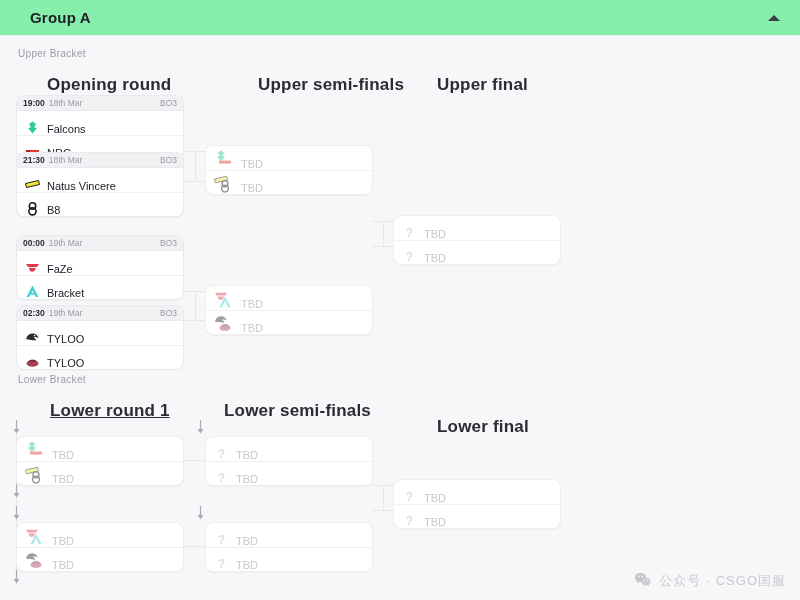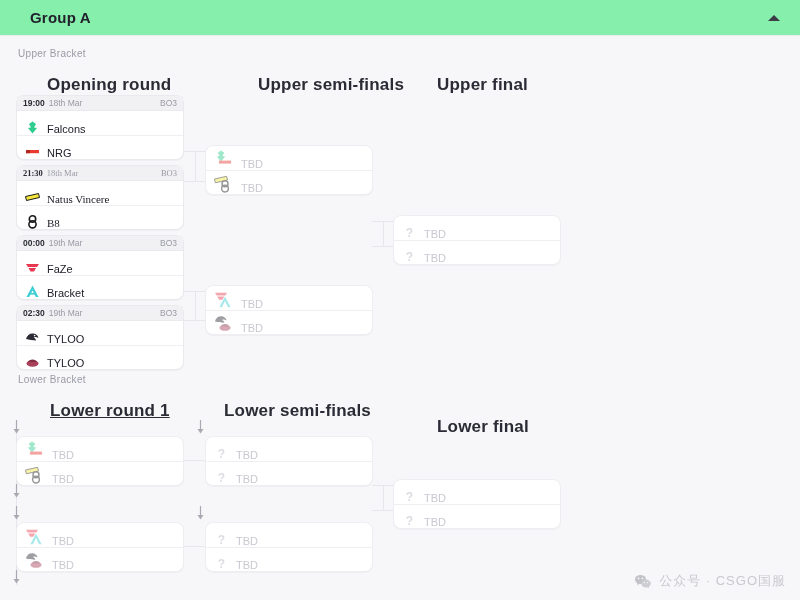--- a/index.html
+++ b/index.html
@@ -93,21 +93,21 @@
 
   
   .conn { position: absolute; background: #e6e6ec; }
   .conn.h { height: 1px; }
   .conn.v { width: 1px; }
   .drop-arrow { position: absolute; width: 9px; height: 14px; }
 
   
   .watermark {
     position: absolute; right: 14px; bottom: 10px;
-    display: flex; align-items: center;
+    display: flex; align-items: flex-start;
     opacity: .5;
   }
   .wm-text {
     font-size: 13px; color: #9a9aa6; letter-spacing: 1px;
     margin-left: 7px;
   }
   .wechat { width: 18px; height: 15px; }
 </style>
 </head>
 <body>
@@ -157,21 +157,21 @@
       <span class="logo">
         <svg width="15" height="15" viewBox="0 0 15 15">
             <rect x="1" y="6" width="13" height="3.2" fill="#e8382f"></rect>
             <rect x="1" y="6" width="4" height="3.2" fill="#b3261d"></rect>
           </svg>
       </span>
       <span class="m-name">NRG</span>
     </div>
   </div>
 
-  <div class="match" style="left:16px; top:165px;font-family:Liberation Serif, serif;">
+  <div class="match" style="left:16px; top:152px;">
     <div class="m-head">
       <span class="m-time">21:30</span>
       <span class="m-date">18th Mar</span>
       <span class="m-bo">BO3</span>
     </div>
     <div class="m-row">
       <span class="logo">
         <svg width="15" height="15" viewBox="0 0 15 15">
             <polygon points="0.5,6.5 13.5,3.5 14.5,7.5 1.5,10.5" fill="#f2e63c" stroke="#1a1a1a" stroke-width="1"></polygon>
           </svg>

